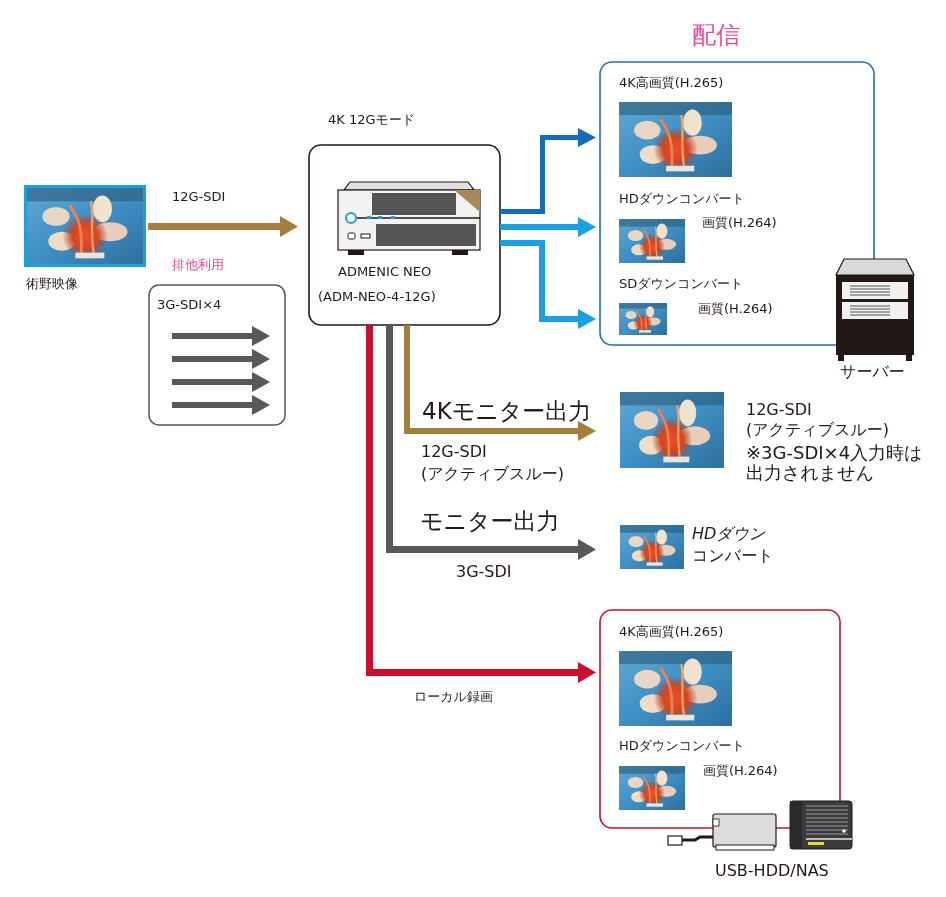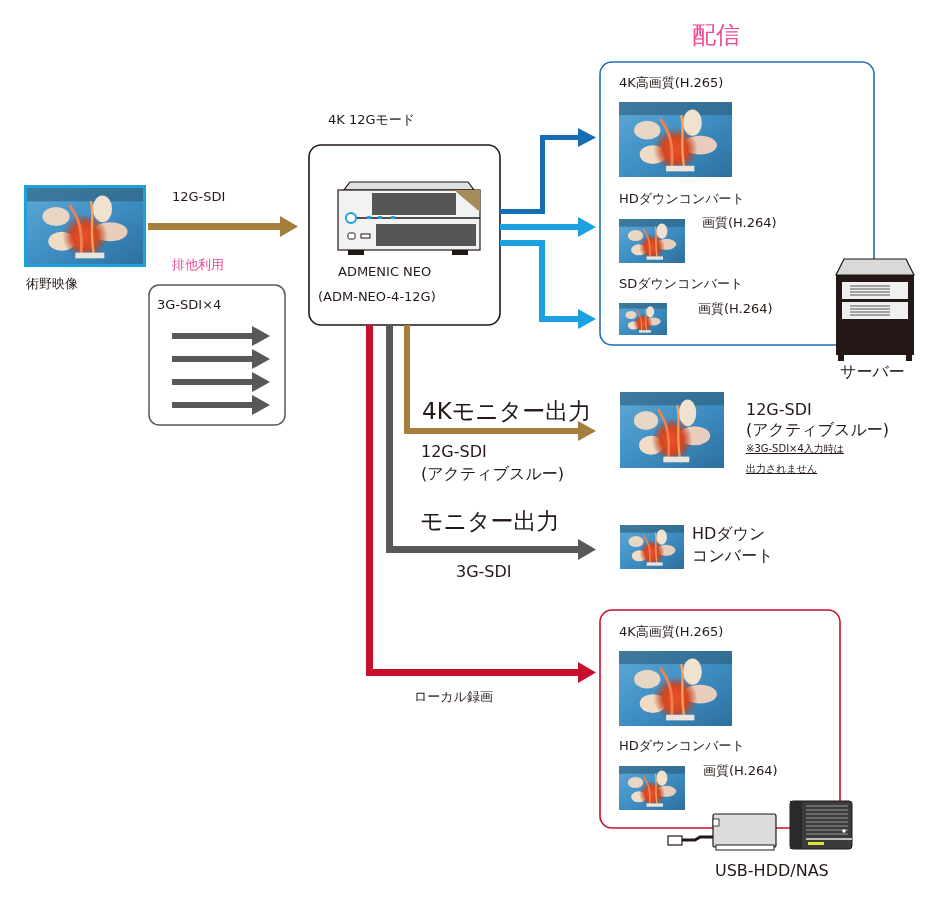--- a/index.html
+++ b/index.html
@@ -4,21 +4,21 @@
 <style>
   html, body { margin:0; padding:0; background:#ffffff; }
   body { width:946px; height:897px; position:relative; overflow:hidden;
          font-family:"DejaVu Sans", "Liberation Sans", sans-serif; color:#231815; }
   .txt { position:absolute; white-space:nowrap; line-height:1.15; }
   #diagram-svg { position:absolute; left:0; top:0; }
   .thumb { position:absolute; overflow:hidden; }
   .thumb svg { display:block; width:100%; height:100%; }
   .f18 { font-size:13px; }
   .f16 { font-size:16px;text-align:right; }
-  .f14 { font-size:10px;text-decoration:underline; }
+  .f14 { font-size:18px; }
   .f24 { font-size:24px; }
 </style>
 </head>
 <body>
 
 <svg width="0" height="0" style="position:absolute">
   <defs>
     <radialGradient id="gOrg" cx="50%" cy="55%" r="45%">
       <stop offset="0%" stop-color="#e8502a"></stop>
       <stop offset="55%" stop-color="#d4471f"></stop>
@@ -234,20 +234,20 @@
 <div class="txt" style="left:422px;top:390px;font-size:23px;margin-top:8px;">4Kモニター出力</div>
 <div class="txt f16" style="left:421px;top:443px;">12G-SDI</div>
 <div class="txt f16" style="left:421px;top:465px;">(アクティブスルー)</div>
 <div class="txt f16" style="left:746px;top:401px;">12G-SDI</div>
 <div class="txt f16" style="left:746px;top:421px;">(アクティブスルー)</div>
 <div class="txt f14" style="left:746px;top:443px;">※3G-SDI×4入力時は</div>
 <div class="txt f14" style="left:746px;top:463px;">出力されません</div>
 
 <div class="txt" style="left:420px;top:508px;font-size:23px;">モニター出力</div>
 <div class="txt f16" style="left:456px;top:563px;">3G-SDI</div>
-<div class="txt f16" style="left:692px;top:525px;">HDダウン</div>
+<div class="txt f16" style="left:692px;top:525px;font-style:italic;">HDダウン</div>
 <div class="txt f16" style="left:692px;top:547px;">コンバート</div>
 
 <div class="txt f18" style="left:414px;top:690px;">ローカル録画</div>
 <div class="txt f18" style="left:619px;top:625px;">4K高画質(H.265)</div>
 <div class="txt f18" style="left:619px;top:739px;">HDダウンコンバート</div>
 <div class="txt f18" style="left:703px;top:764px;">画質(H.264)</div>
 <div class="txt f16" style="left:715px;top:862px;">USB-HDD/NAS</div>
 
 </body></html>

